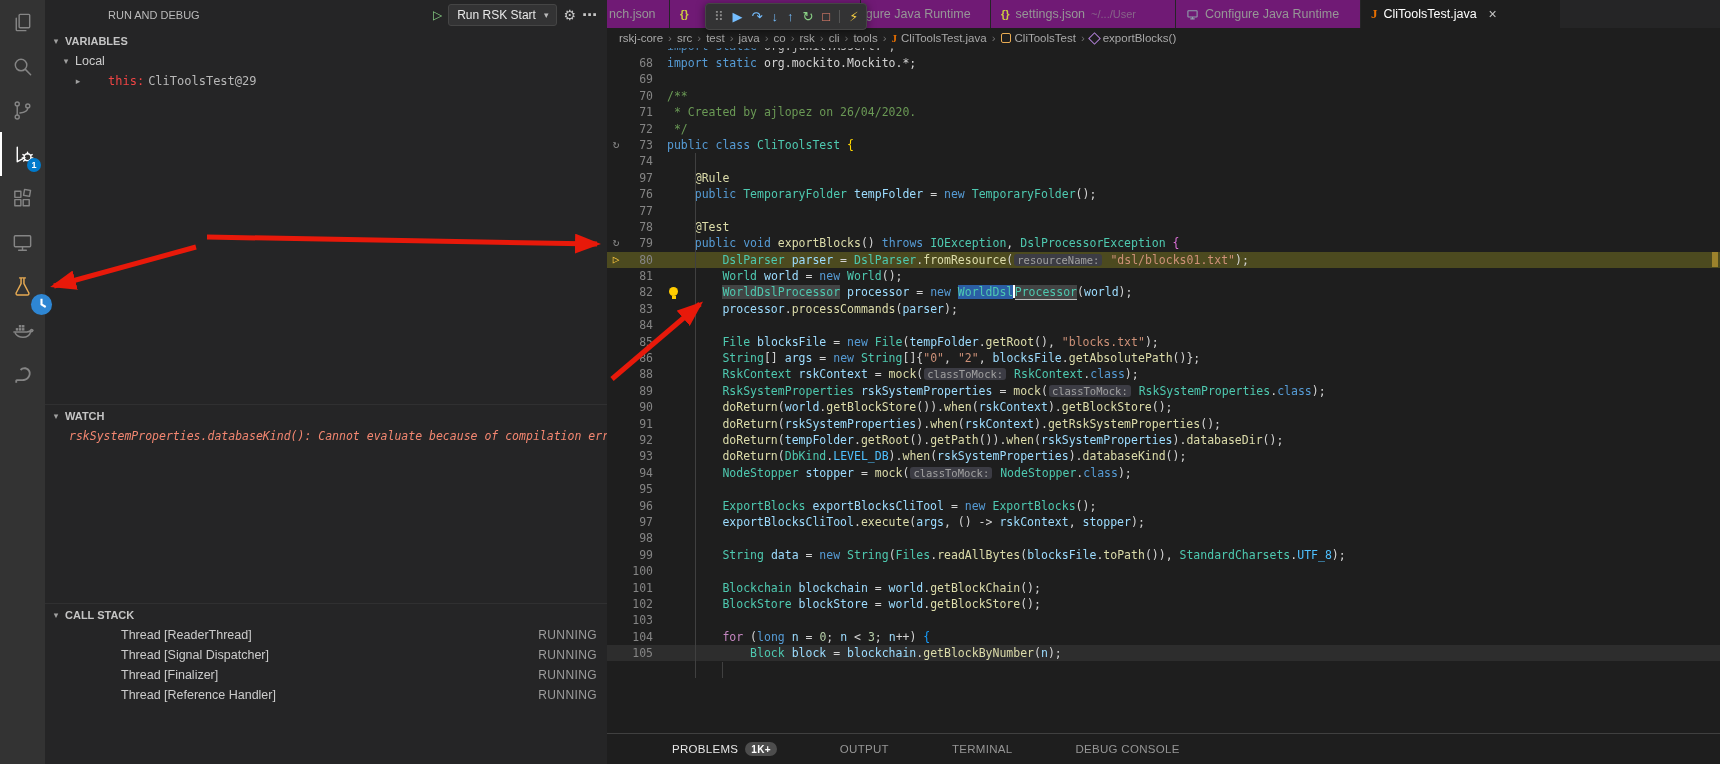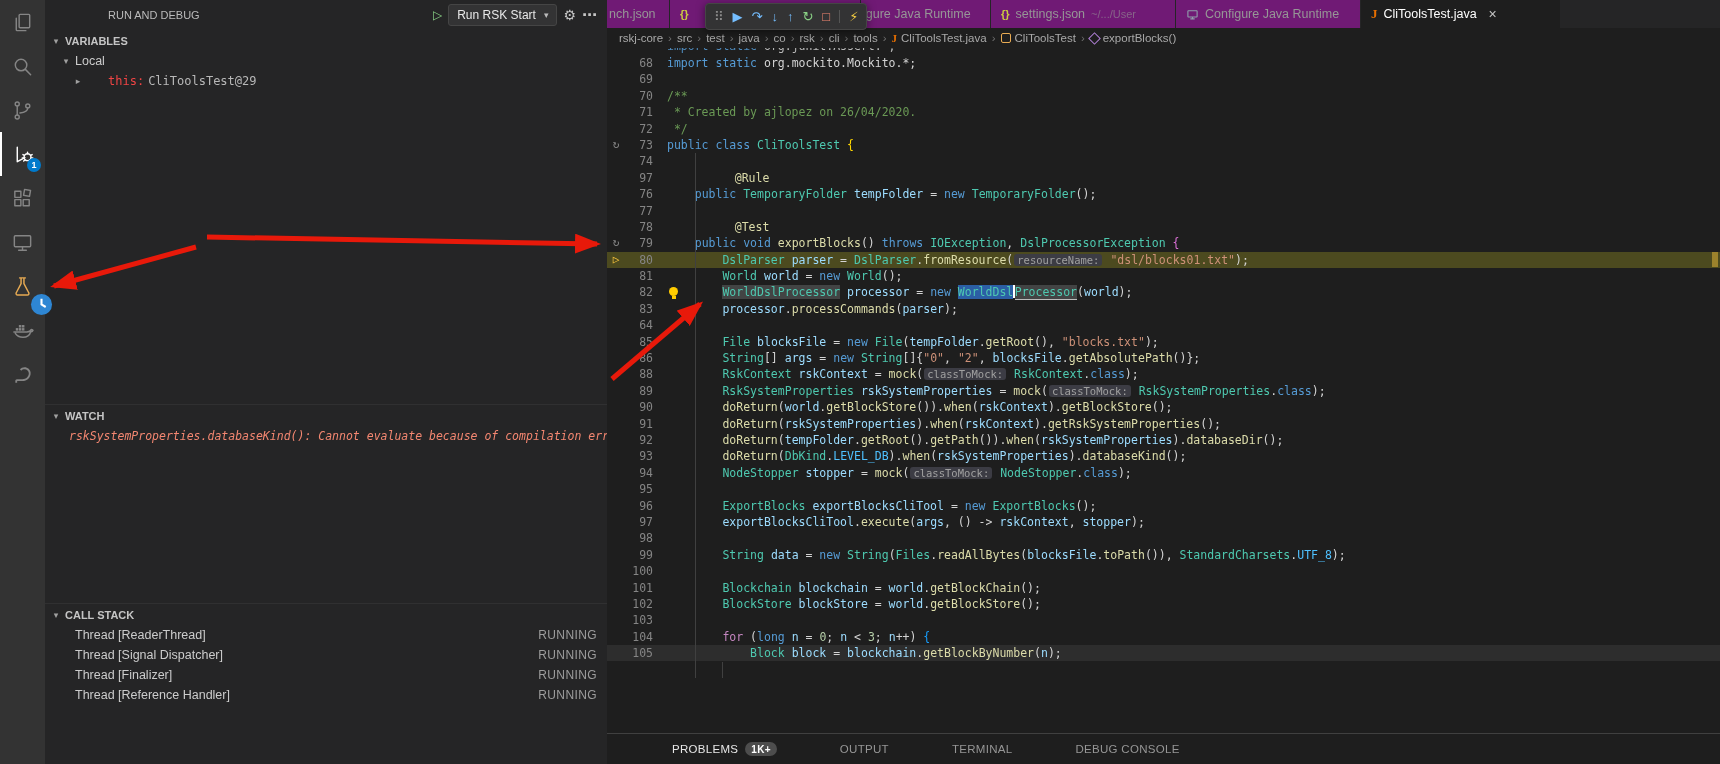--- a/index.html
+++ b/index.html
@@ -29,21 +29,21 @@
   .sec-vars{top:30px;}  .sec-watch{top:404px;}  .sec-stack{top:603px;}
   .sec-head{display:flex;align-items:center;height:21px;padding-left:6px;gap:4px;font-size:11px;font-weight:bold;color:#c5c5c5;border-top:1px solid #303031;cursor:pointer;}
   .sec-vars .sec-head{border-top:none;}
   .twisty{color:#a0a0a0;font-size:9px;width:10px;text-align:center;}
   .tree-row{display:flex;align-items:center;height:20px;font-size:12.5px;padding-left:16px;gap:4px;cursor:pointer;}
   .tree-row.indent2{padding-left:28px;}
   .scope-label{color:#cccccc;}
   .var-name{color:#ef4444;font-family:"DejaVu Sans Mono",monospace;font-size:12px;margin-left:21px;}
   .var-value{color:#b8b8b8;font-family:"DejaVu Sans Mono",monospace;font-size:12px;}
   .watch-error{color:#f48771;font-style:italic;font-family:"DejaVu Sans Mono",monospace;font-size:11.5px;padding-left:24px;height:20px;line-height:20px;white-space:nowrap;overflow:hidden;}
-  .thread-row{display:flex;align-items:center;height:20px;padding:0 10px 0 30px;font-size:12.5px;color:#cccccc;cursor:pointer;}
+  .thread-row{display:flex;align-items:center;height:20px;padding:0 10px 0 30px;font-size:12.5px;color:#cccccc;cursor:pointer;margin-left:46px;}
   .thread-status{margin-left:auto;font-size:12px;color:#9d9d9d;letter-spacing:.4px;}
 
   
   .editor{position:absolute;left:607px;top:0;width:1113px;height:100%;background:#1e1e1e;}
   .tab-bar{position:relative;height:28px;background:#252526;display:flex;overflow:hidden;}
   .tab{display:flex;align-items:center;gap:6px;padding:0 10px;background:#701a75;border-right:1px solid #252526;font-size:12.5px;color:#969696;flex:none;overflow:hidden;white-space:nowrap;box-sizing:border-box;cursor:pointer;}
   .tab.partial{padding-left:2px;}
   .tab.active{background:#1e1e1e;color:#ffffff;}
   .tab .close{margin-left:6px;color:#c5c5c5;font-size:14px;line-height:1;}
   .tab .desc{font-size:11px;opacity:.6;}
@@ -74,21 +74,21 @@
   .lnum{width:28px;text-align:right;color:#858585;flex:none;margin-right:14px;cursor:pointer;}
   .codeln{white-space:pre;}
   .guide{position:absolute;width:1px;background:#404040;}
   .ov-mark{position:absolute;right:2px;width:6px;height:15px;background:rgba(255,200,60,.45);}
   .bulb{position:absolute;left:62px;top:3px;width:9px;height:9px;background:#ffcc00;border-radius:50%;cursor:pointer;}
   .bulb::after{content:"";position:absolute;left:2.5px;top:9px;width:4px;height:2.5px;background:#ffcc00;}
   .cursor{display:inline-block;width:1.5px;height:13px;background:#ffffff;vertical-align:-2px;}
 
   .tk-k{color:#569cd6;}  .tk-kc{color:#c586c0;}  .tk-t{color:#4ec9b0;}  .tk-m{color:#dcdcaa;}
   .tk-s{color:#ce9178;}  .tk-c{color:#6a9955;}   .tk-v{color:#9cdcfe;}  .tk-n{color:#b5cea8;}
-  .tk-p{color:#d4d4d4;}  .tk-an{color:#dcdcaa;padding-left:40px;}  .tk-cn{color:#4fc1ff;}
+  .tk-p{color:#d4d4d4;}  .tk-an{color:#dcdcaa;}  .tk-cn{color:#4fc1ff;}
   .tk-b1{color:#ffd700;} .tk-b2{color:#da70d6;}  .tk-b3{color:#179fff;}
   .tk-ic{background:#3c3c44;color:#a0a0a0;border-radius:3px;padding:0 3px;margin:0 1px;font-size:10.5px;}
   .tk-sel{background:#2b5fa5;}
   .tk-occ{background:rgba(90,93,94,.6);}
   .tk-occ2{background:rgba(90,93,94,.6);border-bottom:1px solid #bbb;}
 
   .panel-bar{position:absolute;left:0;right:0;bottom:0;height:31px;background:#1e1e1e;border-top:1px solid rgba(128,128,128,.35);display:flex;align-items:center;gap:22px;padding-left:24px;font-size:11.5px;letter-spacing:.3px;box-sizing:border-box;}
   .ptab{color:#969696;display:flex;align-items:center;gap:7px;cursor:pointer;padding-left:41px;}
   .ptab.active{color:#e7e7e7;}
   .pbadge{background:#4d4d4d;color:#fff;font-size:10px;border-radius:9px;padding:1.5px 6px;font-weight:bold;}
@@ -424,21 +424,21 @@
           <span class="codeln"><span class="tk-p">        </span><span class="tk-t tk-occ">WorldDslProcessor</span><span class="tk-p"> </span><span class="tk-v">processor</span><span class="tk-p"> = </span><span class="tk-k">new</span><span class="tk-p"> </span><span class="tk-t tk-sel">WorldDsl</span><span class="cursor"></span><span class="tk-t tk-occ2">Processor</span><span class="tk-p">(</span><span class="tk-v">world</span><span class="tk-p">);</span></span>
           <span class="bulb"></span>
         </div>
         <div class="row">
           <span class="glyph"></span>
           <span class="lnum">83</span>
           <span class="codeln"><span class="tk-p">        </span><span class="tk-v">processor</span><span class="tk-p">.</span><span class="tk-m">processCommands</span><span class="tk-p">(</span><span class="tk-v">parser</span><span class="tk-p">);</span></span>
         </div>
         <div class="row">
           <span class="glyph"></span>
-          <span class="lnum">64</span>
+          <span class="lnum">84</span>
           <span class="codeln"></span>
         </div>
         <div class="row">
           <span class="glyph"></span>
           <span class="lnum">85</span>
           <span class="codeln"><span class="tk-p">        </span><span class="tk-t">File</span><span class="tk-p"> </span><span class="tk-v">blocksFile</span><span class="tk-p"> = </span><span class="tk-k">new</span><span class="tk-p"> </span><span class="tk-t">File</span><span class="tk-p">(</span><span class="tk-v">tempFolder</span><span class="tk-p">.</span><span class="tk-m">getRoot</span><span class="tk-p">(), </span><span class="tk-s">"blocks.txt"</span><span class="tk-p">);</span></span>
         </div>
         <div class="row">
           <span class="glyph"></span>
           <span class="lnum">86</span>

